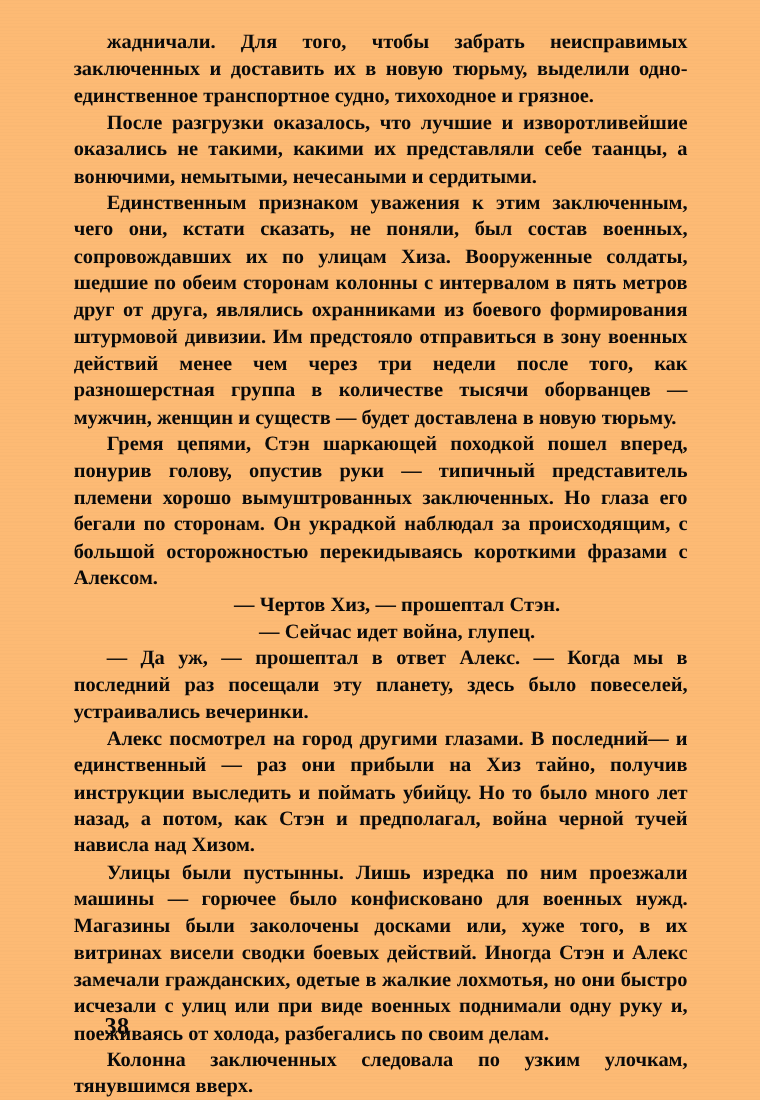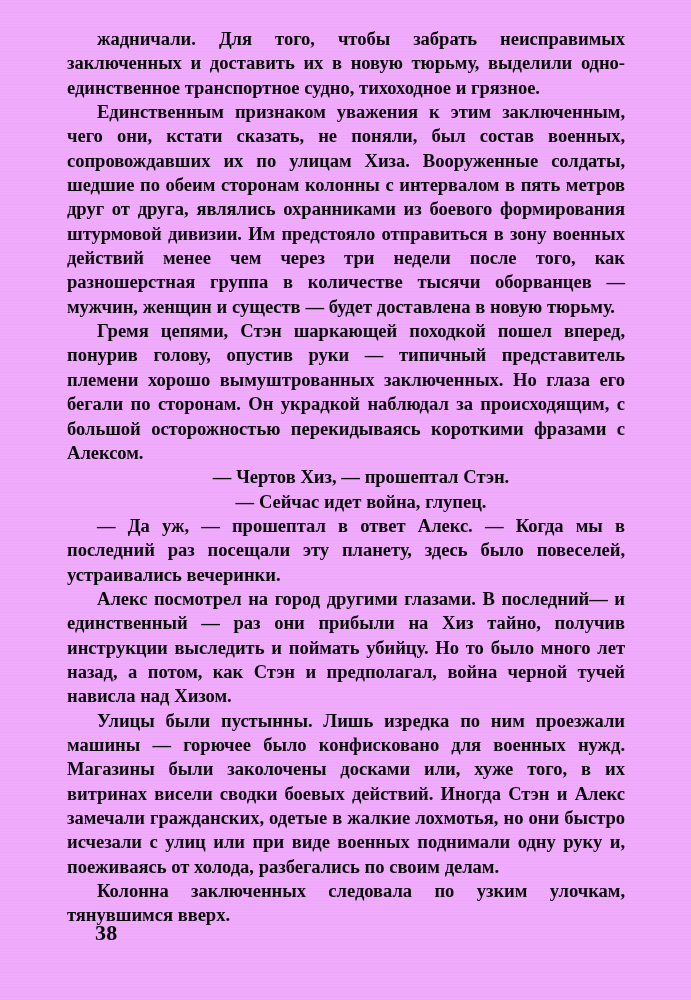--- a/index.html
+++ b/index.html
@@ -5,21 +5,21 @@
   html, body {
     margin: 0;
     padding: 0;
     background: #ffffff;
   }
 
   .page {
     position: relative;
     width: 691px;
     height: 1000px;
-    background: #f0abfc;
+    background: #fdba74;
     overflow: hidden;
     font-family: "Liberation Serif", "DejaVu Serif", serif;
     color: #0a0a0a;
   }
 
   
   .page::after {
     content: "";
     position: absolute;
     inset: 0;
@@ -68,20 +68,21 @@
   }
 </style>
 </head>
 <body>
 
 <div class="page">
 
   <div class="text-column">
 
     <p class="para">жадничали. Для того, чтобы забрать неисправимых заключенных и доставить их в новую тюрьму, выделили одно-единственное транспортное судно, тихоходное и грязное.</p>
+    <p class="para">После разгрузки оказалось, что лучшие и изворотливейшие оказались не такими, какими их представляли себе таанцы, а вонючими, немытыми, нечесаными и сердитыми.</p>
     <p class="para">Единственным признаком уважения к этим заключенным, чего они, кстати сказать, не поняли, был состав военных, сопровождавших их по улицам Хиза. Вооруженные солдаты, шедшие по обеим сторонам колонны с интервалом в пять метров друг от друга, являлись охранниками из боевого формирования штурмовой дивизии. Им предстояло отправиться в зону военных действий менее чем через три недели после того, как разношерстная группа в количестве тысячи оборванцев — мужчин, женщин и существ — будет доставлена в новую тюрьму.</p>
     <p class="para">Гремя цепями, Стэн шаркающей походкой пошел вперед, понурив голову, опустив руки — типичный представитель племени хорошо вымуштрованных заключенных. Но глаза его бегали по сторонам. Он украдкой наблюдал за происходящим, с большой осторожностью перекидываясь короткими фразами с Алексом.</p>
     <p class="para dialogue">— Чертов Хиз, — прошептал Стэн.</p>
     <p class="para dialogue">— Сейчас идет война, глупец.</p>
     <p class="para">— Да уж, — прошептал в ответ Алекс. — Когда мы в последний раз посещали эту планету, здесь было повеселей, устраивались вечеринки.</p>
     <p class="para">Алекс посмотрел на город другими глазами. В последний— и единственный — раз они прибыли на Хиз тайно, получив инструкции выследить и поймать убийцу. Но то было много лет назад, а потом, как Стэн и предполагал, война черной тучей нависла над Хизом.</p>
     <p class="para">Улицы были пустынны. Лишь изредка по ним проезжали машины — горючее было конфисковано для военных нужд. Магазины были заколочены досками или, хуже того, в их витринах висели сводки боевых действий. Иногда Стэн и Алекс замечали гражданских, одетые в жалкие лохмотья, но они быстро исчезали с улиц или при виде военных поднимали одну руку и, поеживаясь от холода, разбегались по своим делам.</p>
     <p class="para">Колонна заключенных следовала по узким улочкам, тянувшимся вверх.</p>
 
   </div>

